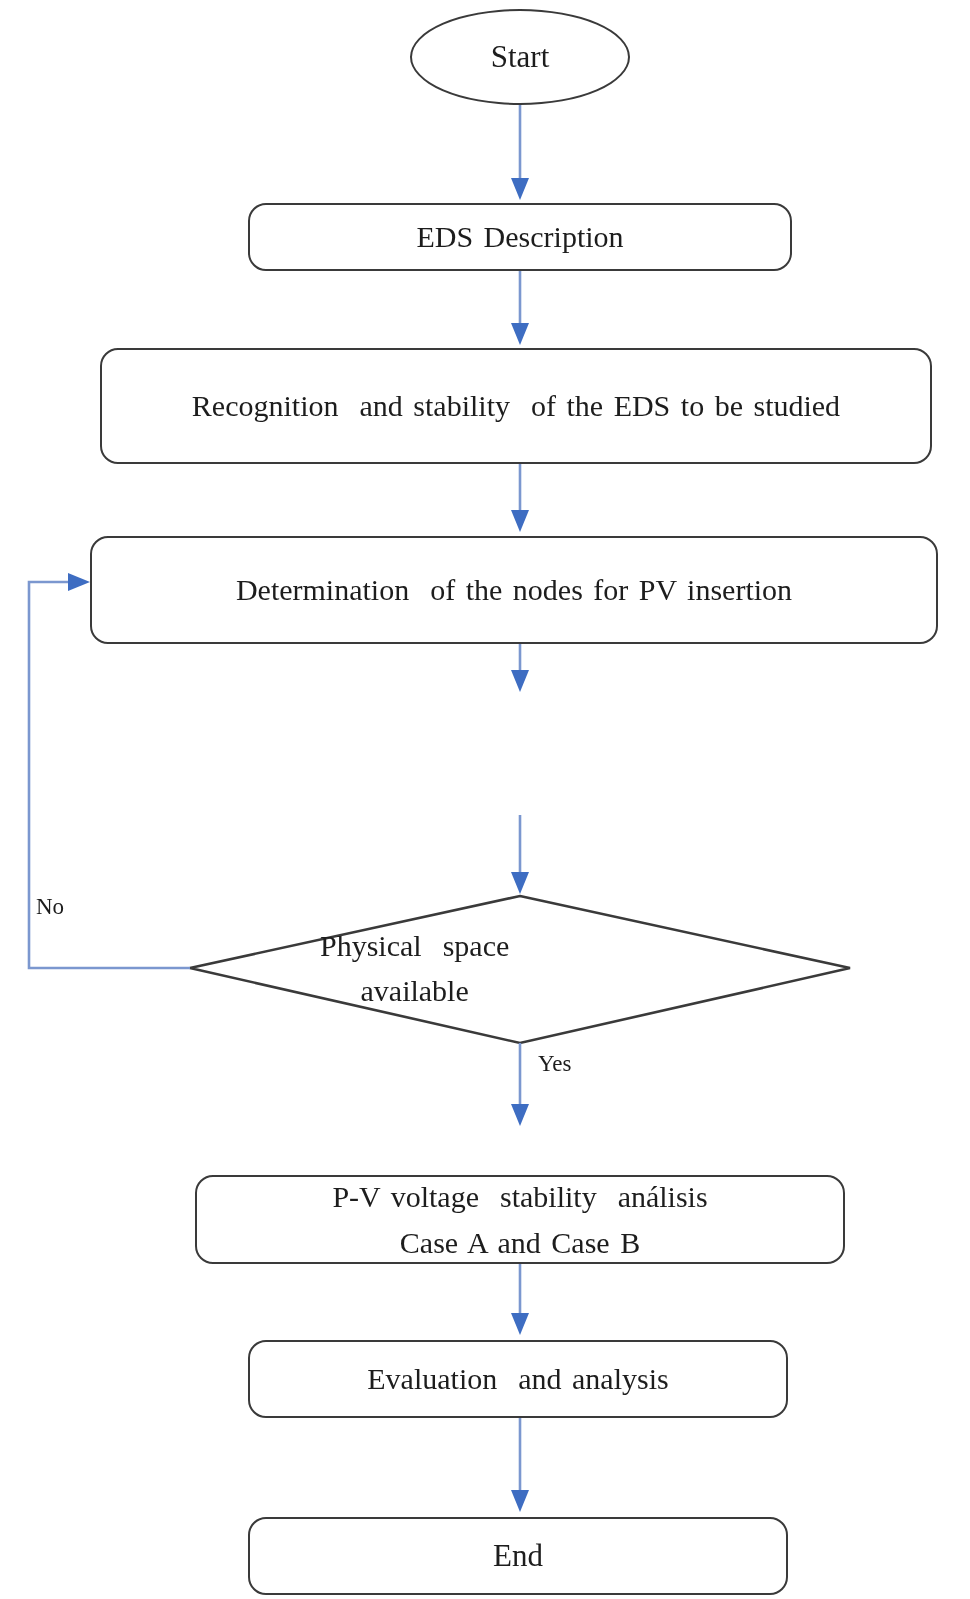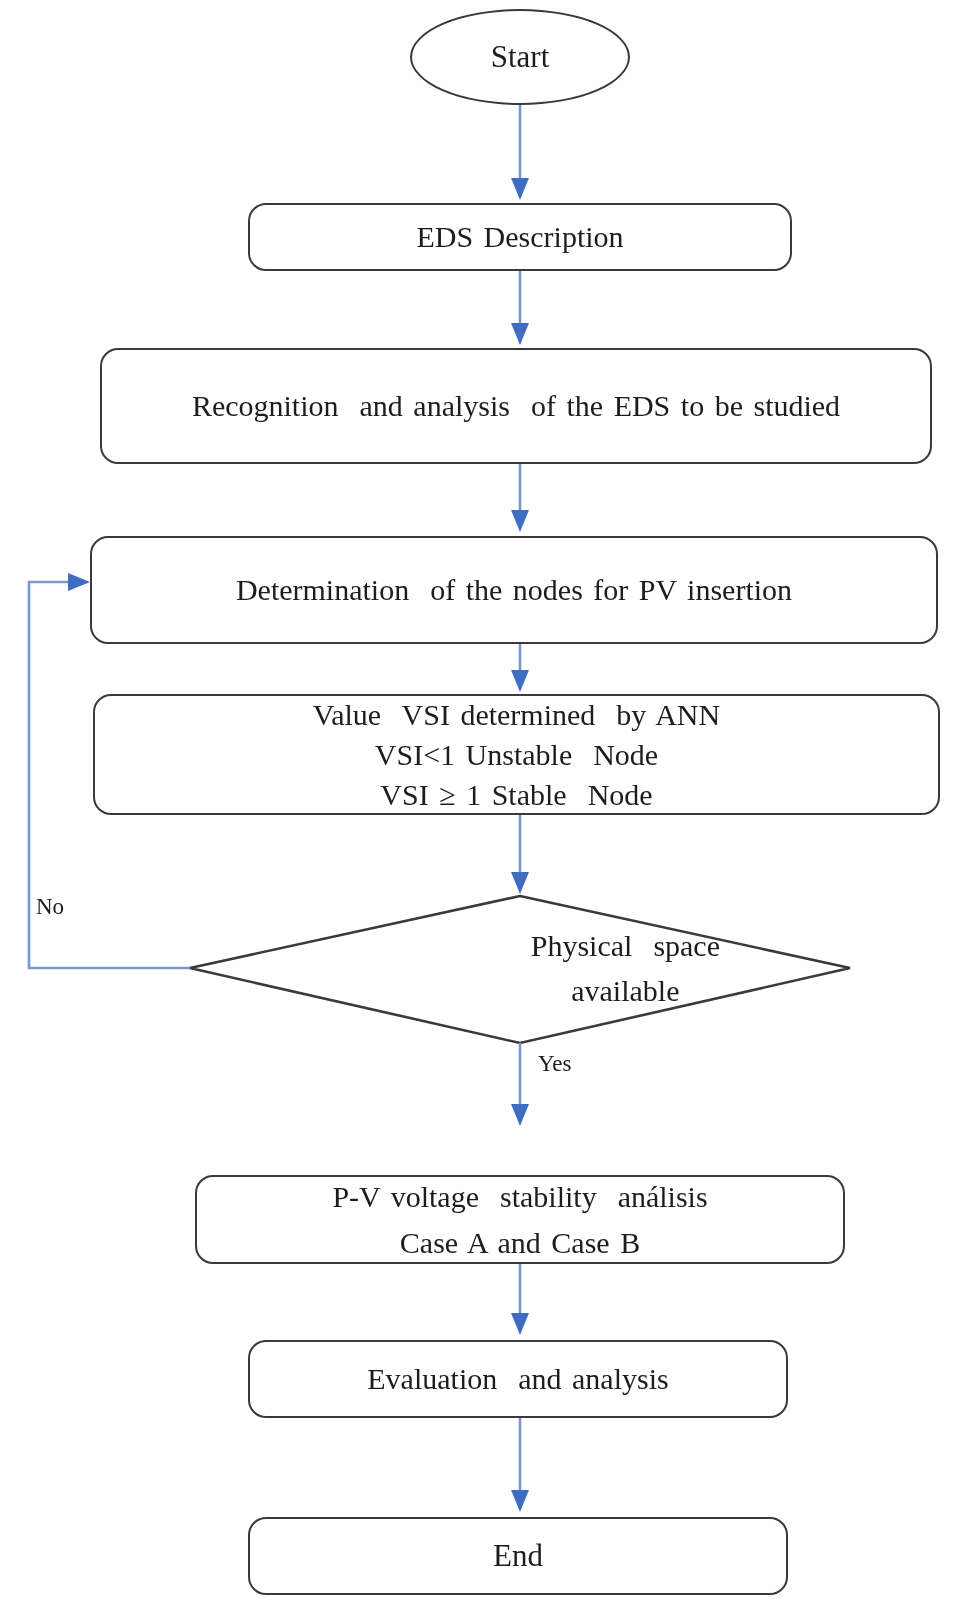--- a/index.html
+++ b/index.html
@@ -40,21 +40,21 @@
   .node-start    {left:410px;top:9px;  width:220px;height:96px;}
   .node-recog    {left:100px;top:348px;width:832px;height:116px;}
   .node-determ   {left:90px; top:536px;width:848px;height:108px;}
   .node-vsi      {left:93px; top:694px;width:847px;height:121px;line-height:40px;}
   .node-pv       {left:195px;top:1175px;width:650px;height:89px;line-height:46px;}
   .node-eval     {left:248px;top:1340px;width:540px;height:78px;}
   .node-end      {left:248px;top:1517px;width:540px;height:78px;font-size:31px;}
   .diamond-label{
     position:absolute;z-index:2;
     left:320px;top:923px;width:400px;height:90px;
-    display:flex;align-items:center;justify-content:flex-end;
+    display:flex;align-items:center;justify-content:flex-start;
     text-align:center;font-size:30px;line-height:45px;
     word-spacing:3px;white-space:pre-wrap;
     background:transparent;border:none;
   }
   .flow-label{
     position:absolute;z-index:2;
     font-size:23px;line-height:34px;
     background:transparent;white-space:pre-wrap;
   }
   .label-no {left:36px; top:890px;}
@@ -99,32 +99,27 @@
 
   <div class="node ellipse node-start">
     <span>Start</span>
   </div>
 
   <div class="node node-eds">
     <span>EDS Description</span>
   </div>
 
   <div class="node node-recog">
-    <span>Recognition  and analysis  of the EDS to be studied</span>
+    <span>Recognition  and stability  of the EDS to be studied</span>
   </div>
 
   <div class="node node-determ">
     <span>Determination  of the nodes for PV insertion</span>
   </div>
 
-  <div class="node node-vsi">
-    <span>Value  VSI determined  by ANN
-VSI&lt;1 Unstable  Node
-VSI ≥ 1 Stable  Node</span>
-  </div>
 
   <div class="diamond-label">
     <span>Physical  space
 available</span>
   </div>
 
   <div class="flow-label label-no">No</div>
   <div class="flow-label label-yes">Yes</div>
 
   <div class="node node-pv">

